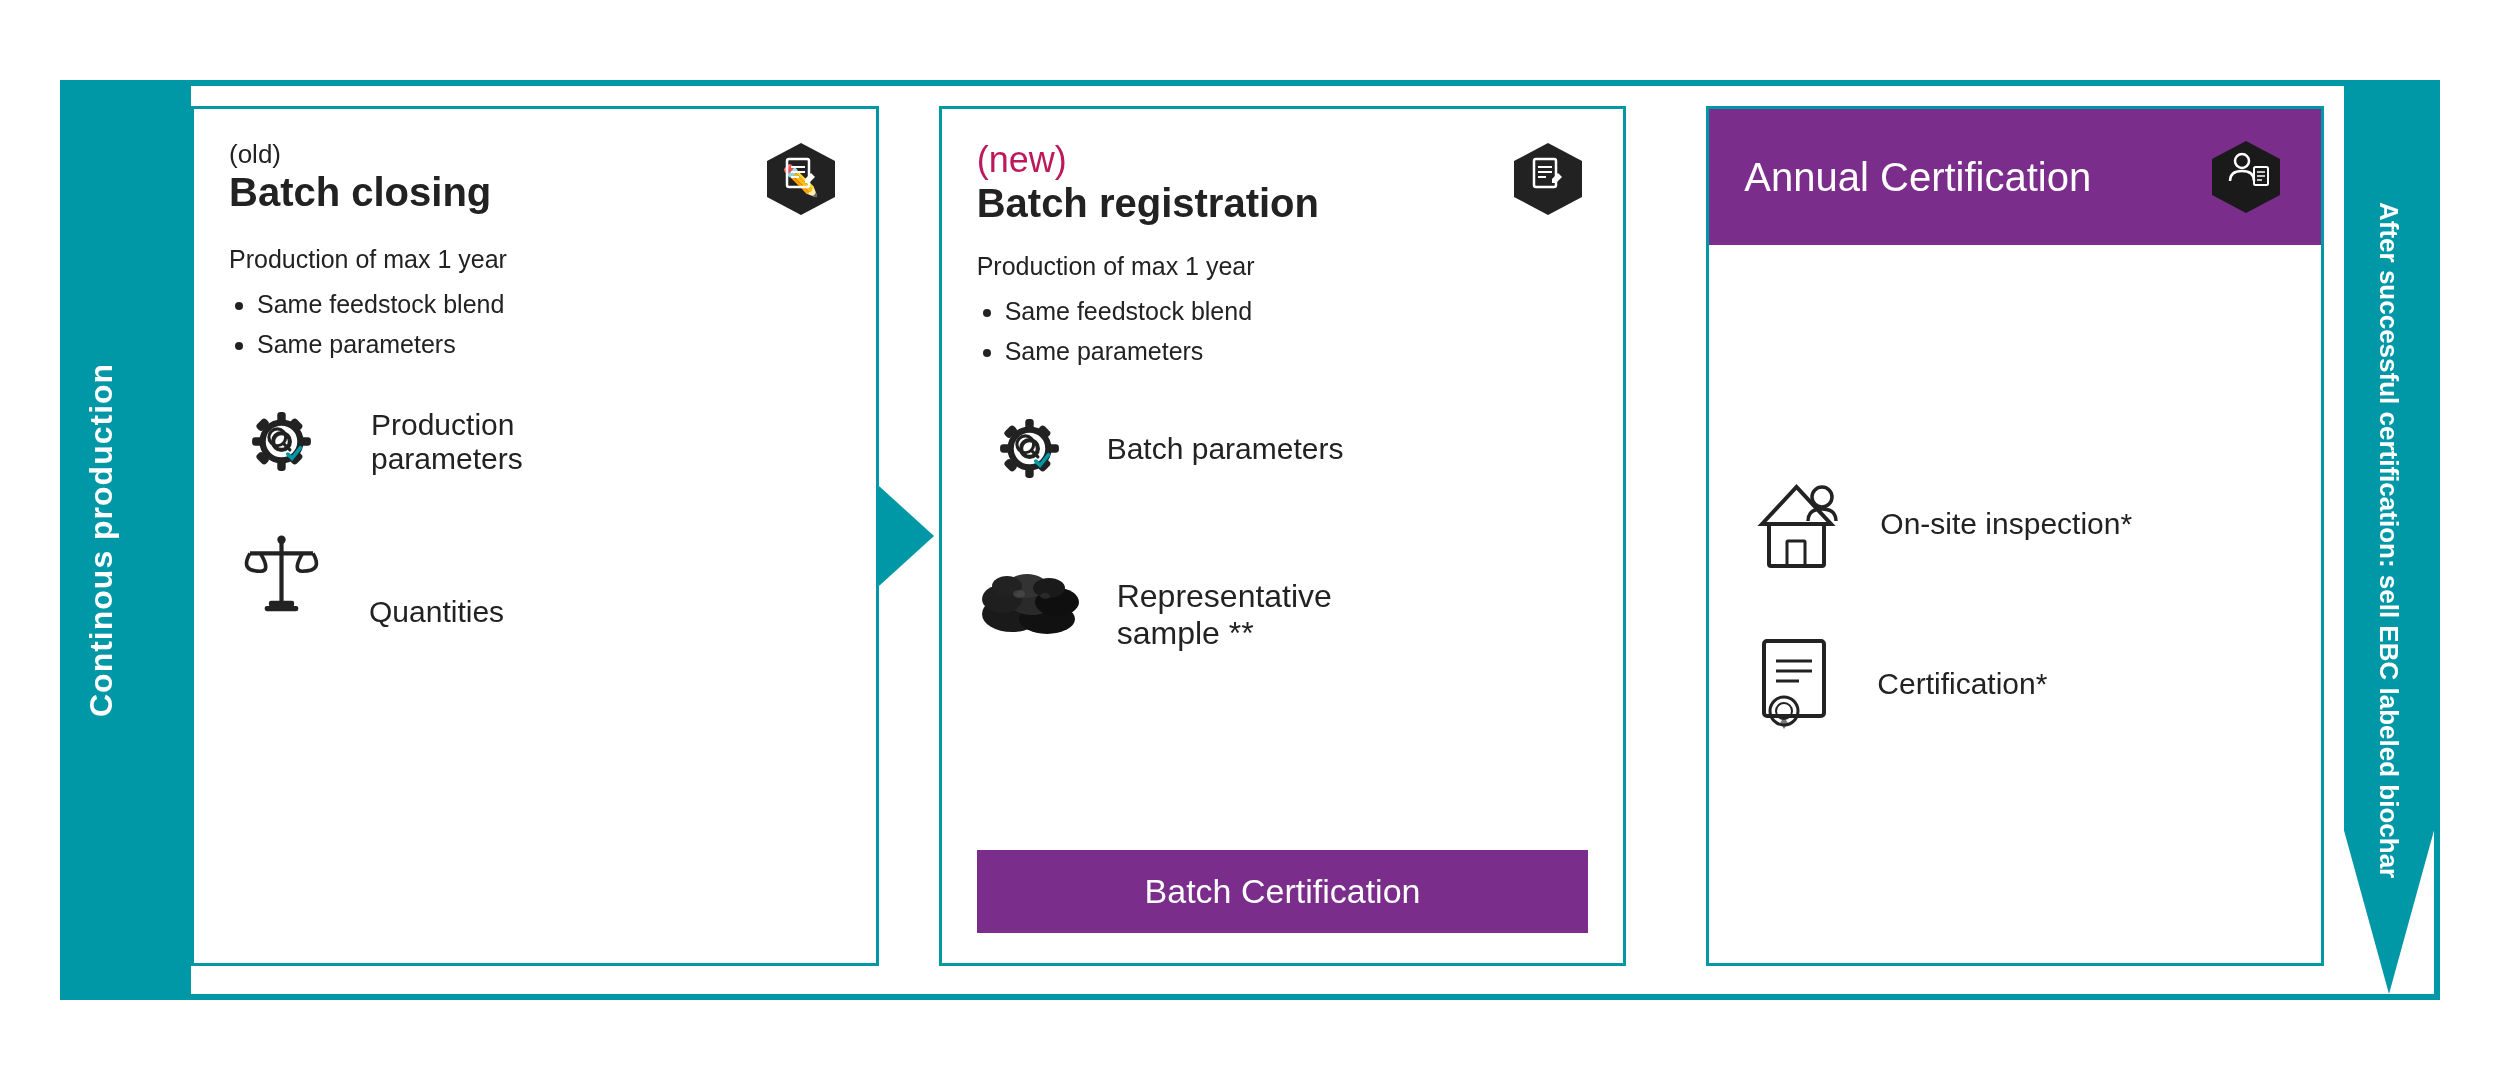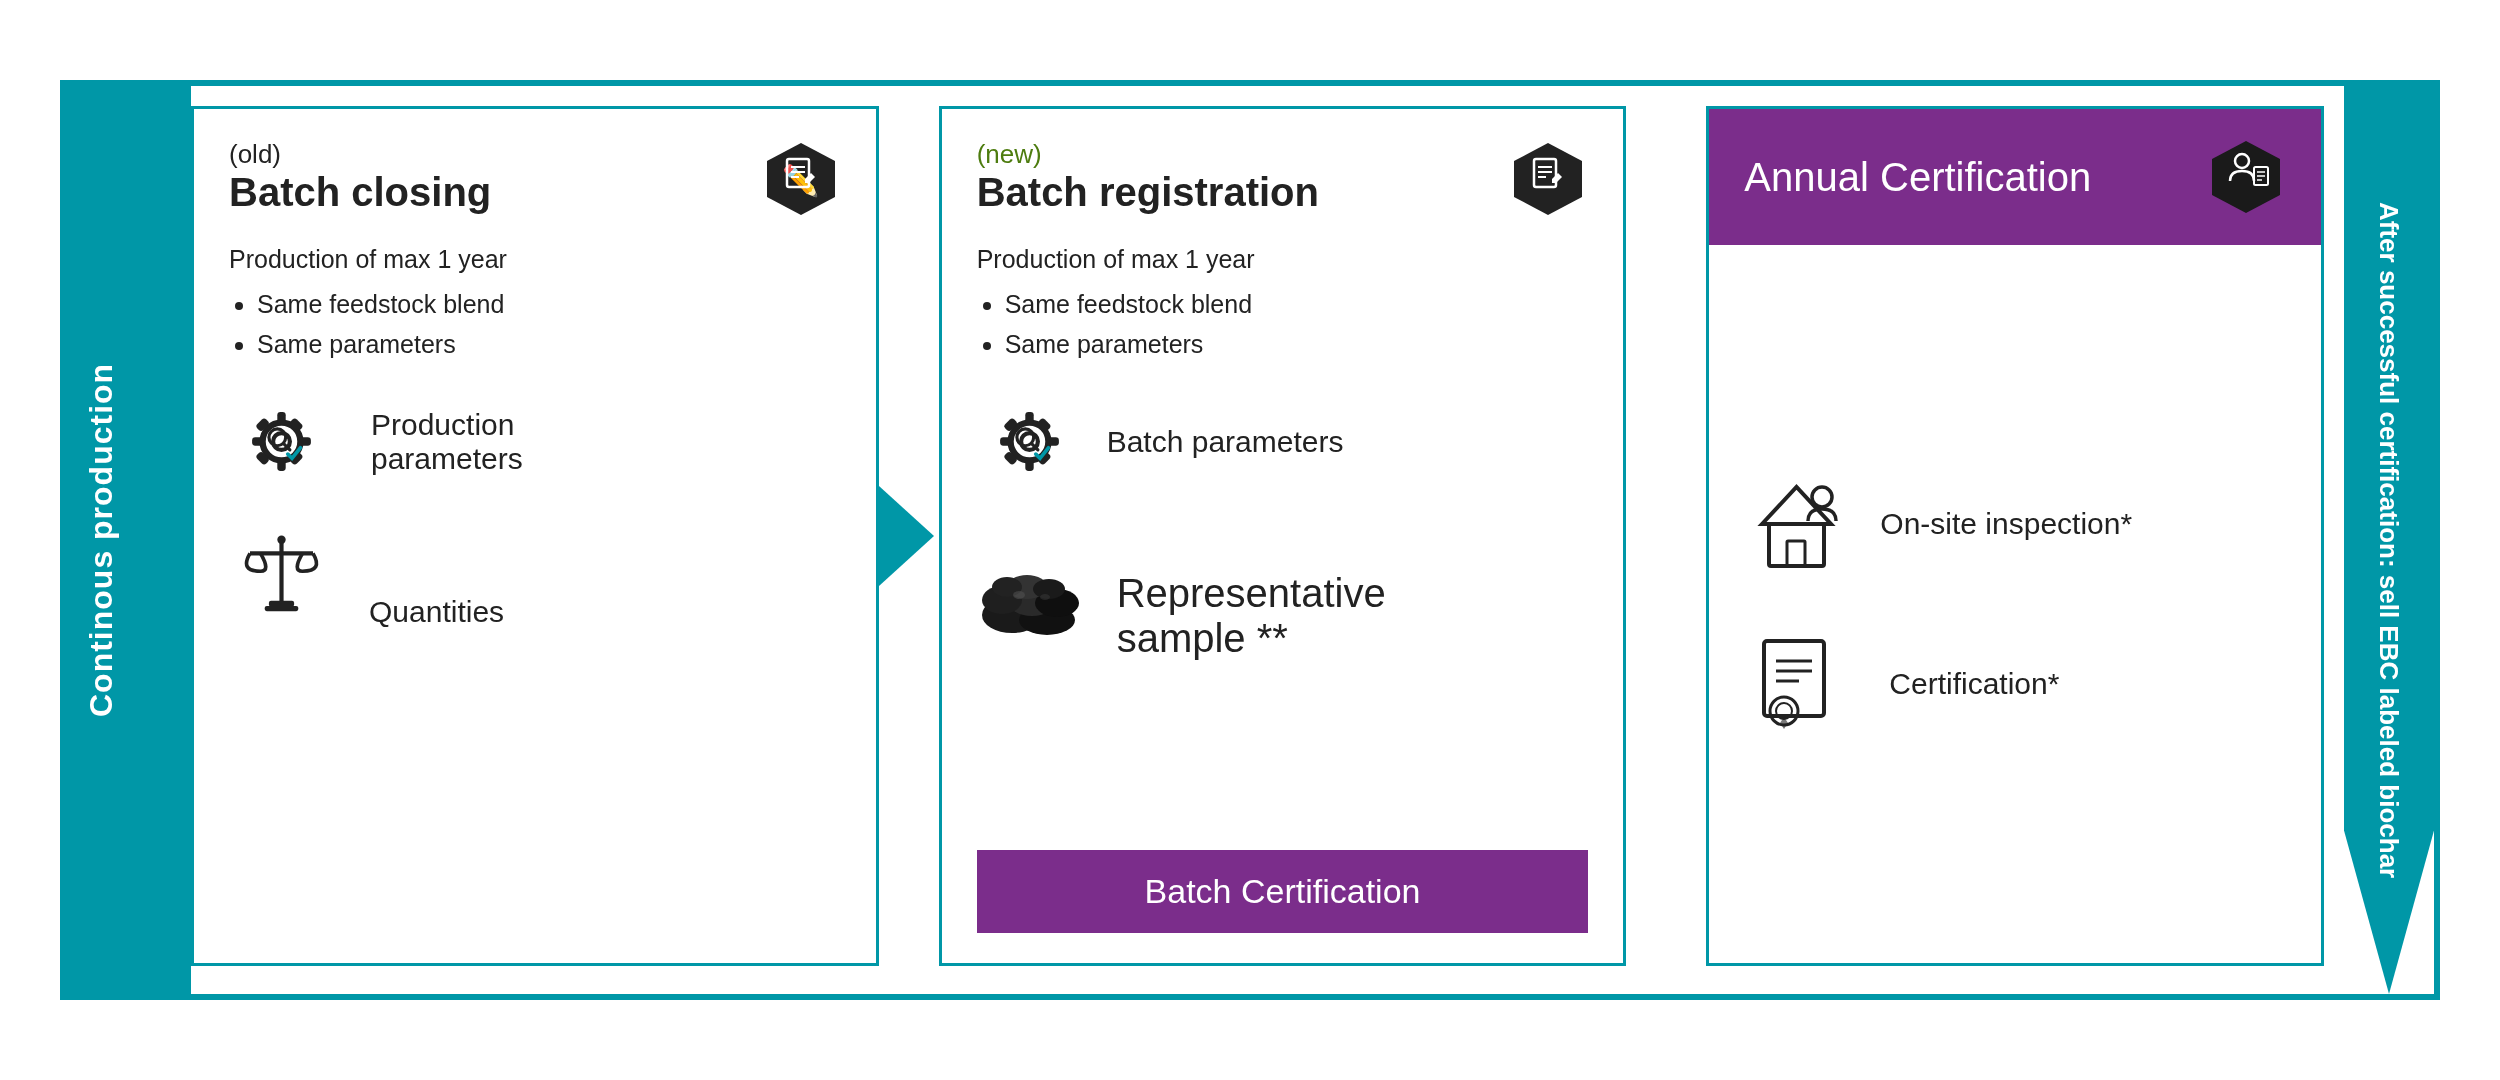--- a/index.html
+++ b/index.html
@@ -124,21 +124,21 @@
       </div>
 
       <div style="display:flex; align-items:center; flex-shrink:0; width:60px; position:relative; z-index:5;">
         <div style="width:0; height:0; border-top:50px solid transparent; border-bottom:50px solid transparent; border-left:55px solid #0097a7; position:relative; z-index:5;"></div>
       </div>
 
       <div style="flex:1; border:3px solid #0097a7; display:flex; flex-direction:column; padding:30px 35px; position:relative; background:white;">
 
         <div style="display:flex; justify-content:space-between; align-items:flex-start; margin-bottom:20px;">
           <div>
-            <div style="font-size:26px; color:#4d7c0f;">(new)</div>
+            <div style="font-size:36px; color:#be185d;">(new)</div>
             <div style="font-size:40px; font-weight:bold; color:#222;">Batch registration</div>
           </div>
 
           <svg width="80" height="80" viewBox="0 0 80 80">
             <polygon points="40,4 74,22 74,58 40,76 6,58 6,22" fill="#222222"></polygon>
             <rect x="26" y="20" width="22" height="28" rx="2" fill="none" stroke="white" stroke-width="2.5"></rect>
             <line x1="30" y1="28" x2="44" y2="28" stroke="white" stroke-width="2"></line>
             <line x1="30" y1="33" x2="44" y2="33" stroke="white" stroke-width="2"></line>
             <line x1="30" y1="38" x2="38" y2="38" stroke="white" stroke-width="2"></line>
             <path d="M44 40 L50 34 L54 38 L48 44 L44 44 Z" fill="white"></path>
@@ -181,21 +181,21 @@
             <ellipse cx="55" cy="55" rx="25" ry="16" fill="#2a2a2a"></ellipse>
             <ellipse cx="25" cy="55" rx="20" ry="14" fill="#1f1f1f"></ellipse>
             <ellipse cx="80" cy="58" rx="22" ry="14" fill="#0f0f0f"></ellipse>
             <ellipse cx="50" cy="42" rx="20" ry="12" fill="#333"></ellipse>
             <ellipse cx="72" cy="44" rx="16" ry="10" fill="#1a1a1a"></ellipse>
             <ellipse cx="30" cy="42" rx="15" ry="10" fill="#222"></ellipse>
 
             <ellipse cx="42" cy="50" rx="6" ry="4" fill="#555" opacity="0.5"></ellipse>
             <ellipse cx="68" cy="52" rx="5" ry="3" fill="#444" opacity="0.4"></ellipse>
           </svg>
-          <div style="font-size:40px; color:#222; white-space:pre-line;margin-top:47px;">Representative
+          <div style="font-size:32px; color:#222; white-space:pre-line;margin-top:47px;">Representative
 sample **</div>
         </div>
 
         <div style="margin-top:auto; background:#7b2d8b; color:white; font-size:34px; font-weight:normal; text-align:center; padding:22px 20px;">Batch Certification</div>
       </div>
 
       <div style="width:80px; flex-shrink:0; background:transparent;"></div>
 
       <div style="flex:1; border:3px solid #0097a7; display:flex; flex-direction:column; position:relative; background:white; overflow:hidden;">
 
@@ -225,21 +225,21 @@
               <polygon points="18,55 52.5,18 87,55" fill="none" stroke="#222" stroke-width="4"></polygon>
 
               <rect x="43" y="72" width="18" height="25" rx="1" fill="none" stroke="#222" stroke-width="3"></rect>
 
               <circle cx="78" cy="28" r="10" fill="none" stroke="#222" stroke-width="3.5"></circle>
               <path d="M64 52 Q64 40 78 40 Q92 40 92 52" fill="none" stroke="#222" stroke-width="3.5"></path>
             </svg>
             <div style="font-size:30px; color:#222;">On-site inspection*</div>
           </div>
 
-          <div style="display:flex; align-items:center; gap:35px;">
+          <div style="display:flex; align-items:center; gap:23px;">
             <svg width="110" height="110" viewBox="0 0 110 110">
 
               <rect x="20" y="12" width="60" height="75" rx="3" fill="none" stroke="#222" stroke-width="4"></rect>
 
               <line x1="32" y1="32" x2="68" y2="32" stroke="#222" stroke-width="3"></line>
               <line x1="32" y1="42" x2="68" y2="42" stroke="#222" stroke-width="3"></line>
               <line x1="32" y1="52" x2="55" y2="52" stroke="#222" stroke-width="3"></line>
 
               <circle cx="40" cy="82" r="14" fill="none" stroke="#222" stroke-width="3"></circle>
               <circle cx="40" cy="82" r="8" fill="none" stroke="#222" stroke-width="2"></circle>

